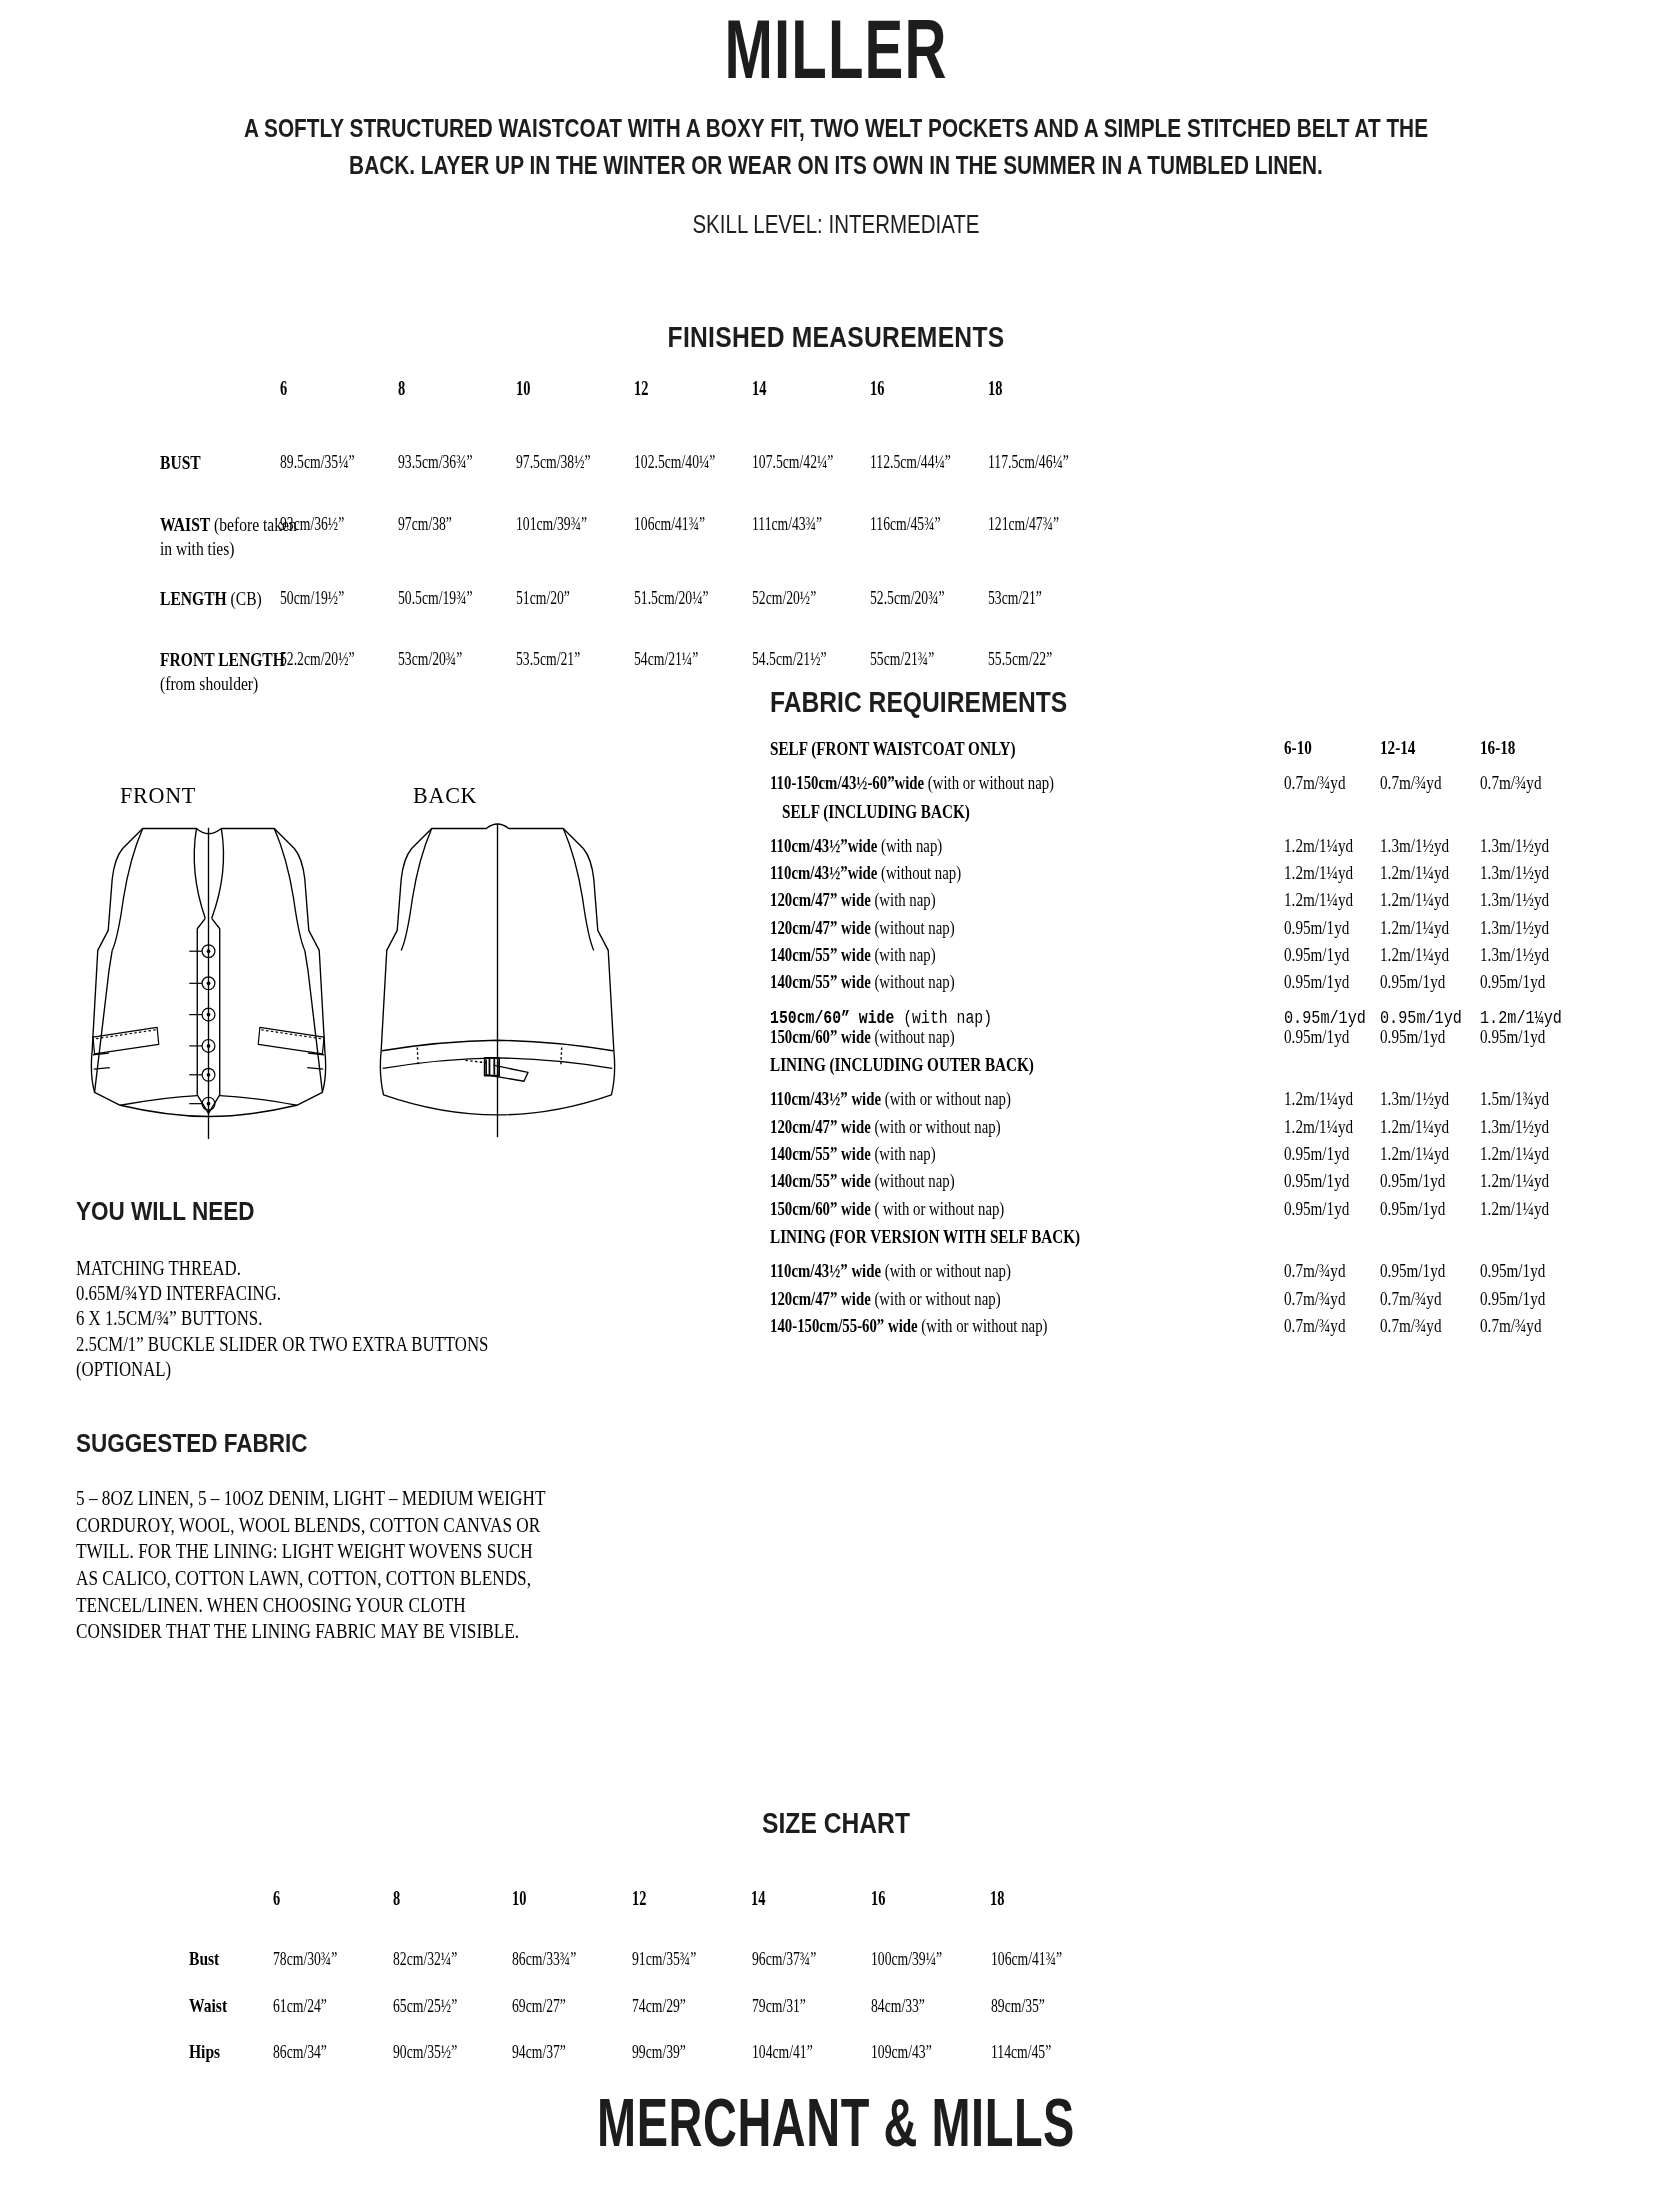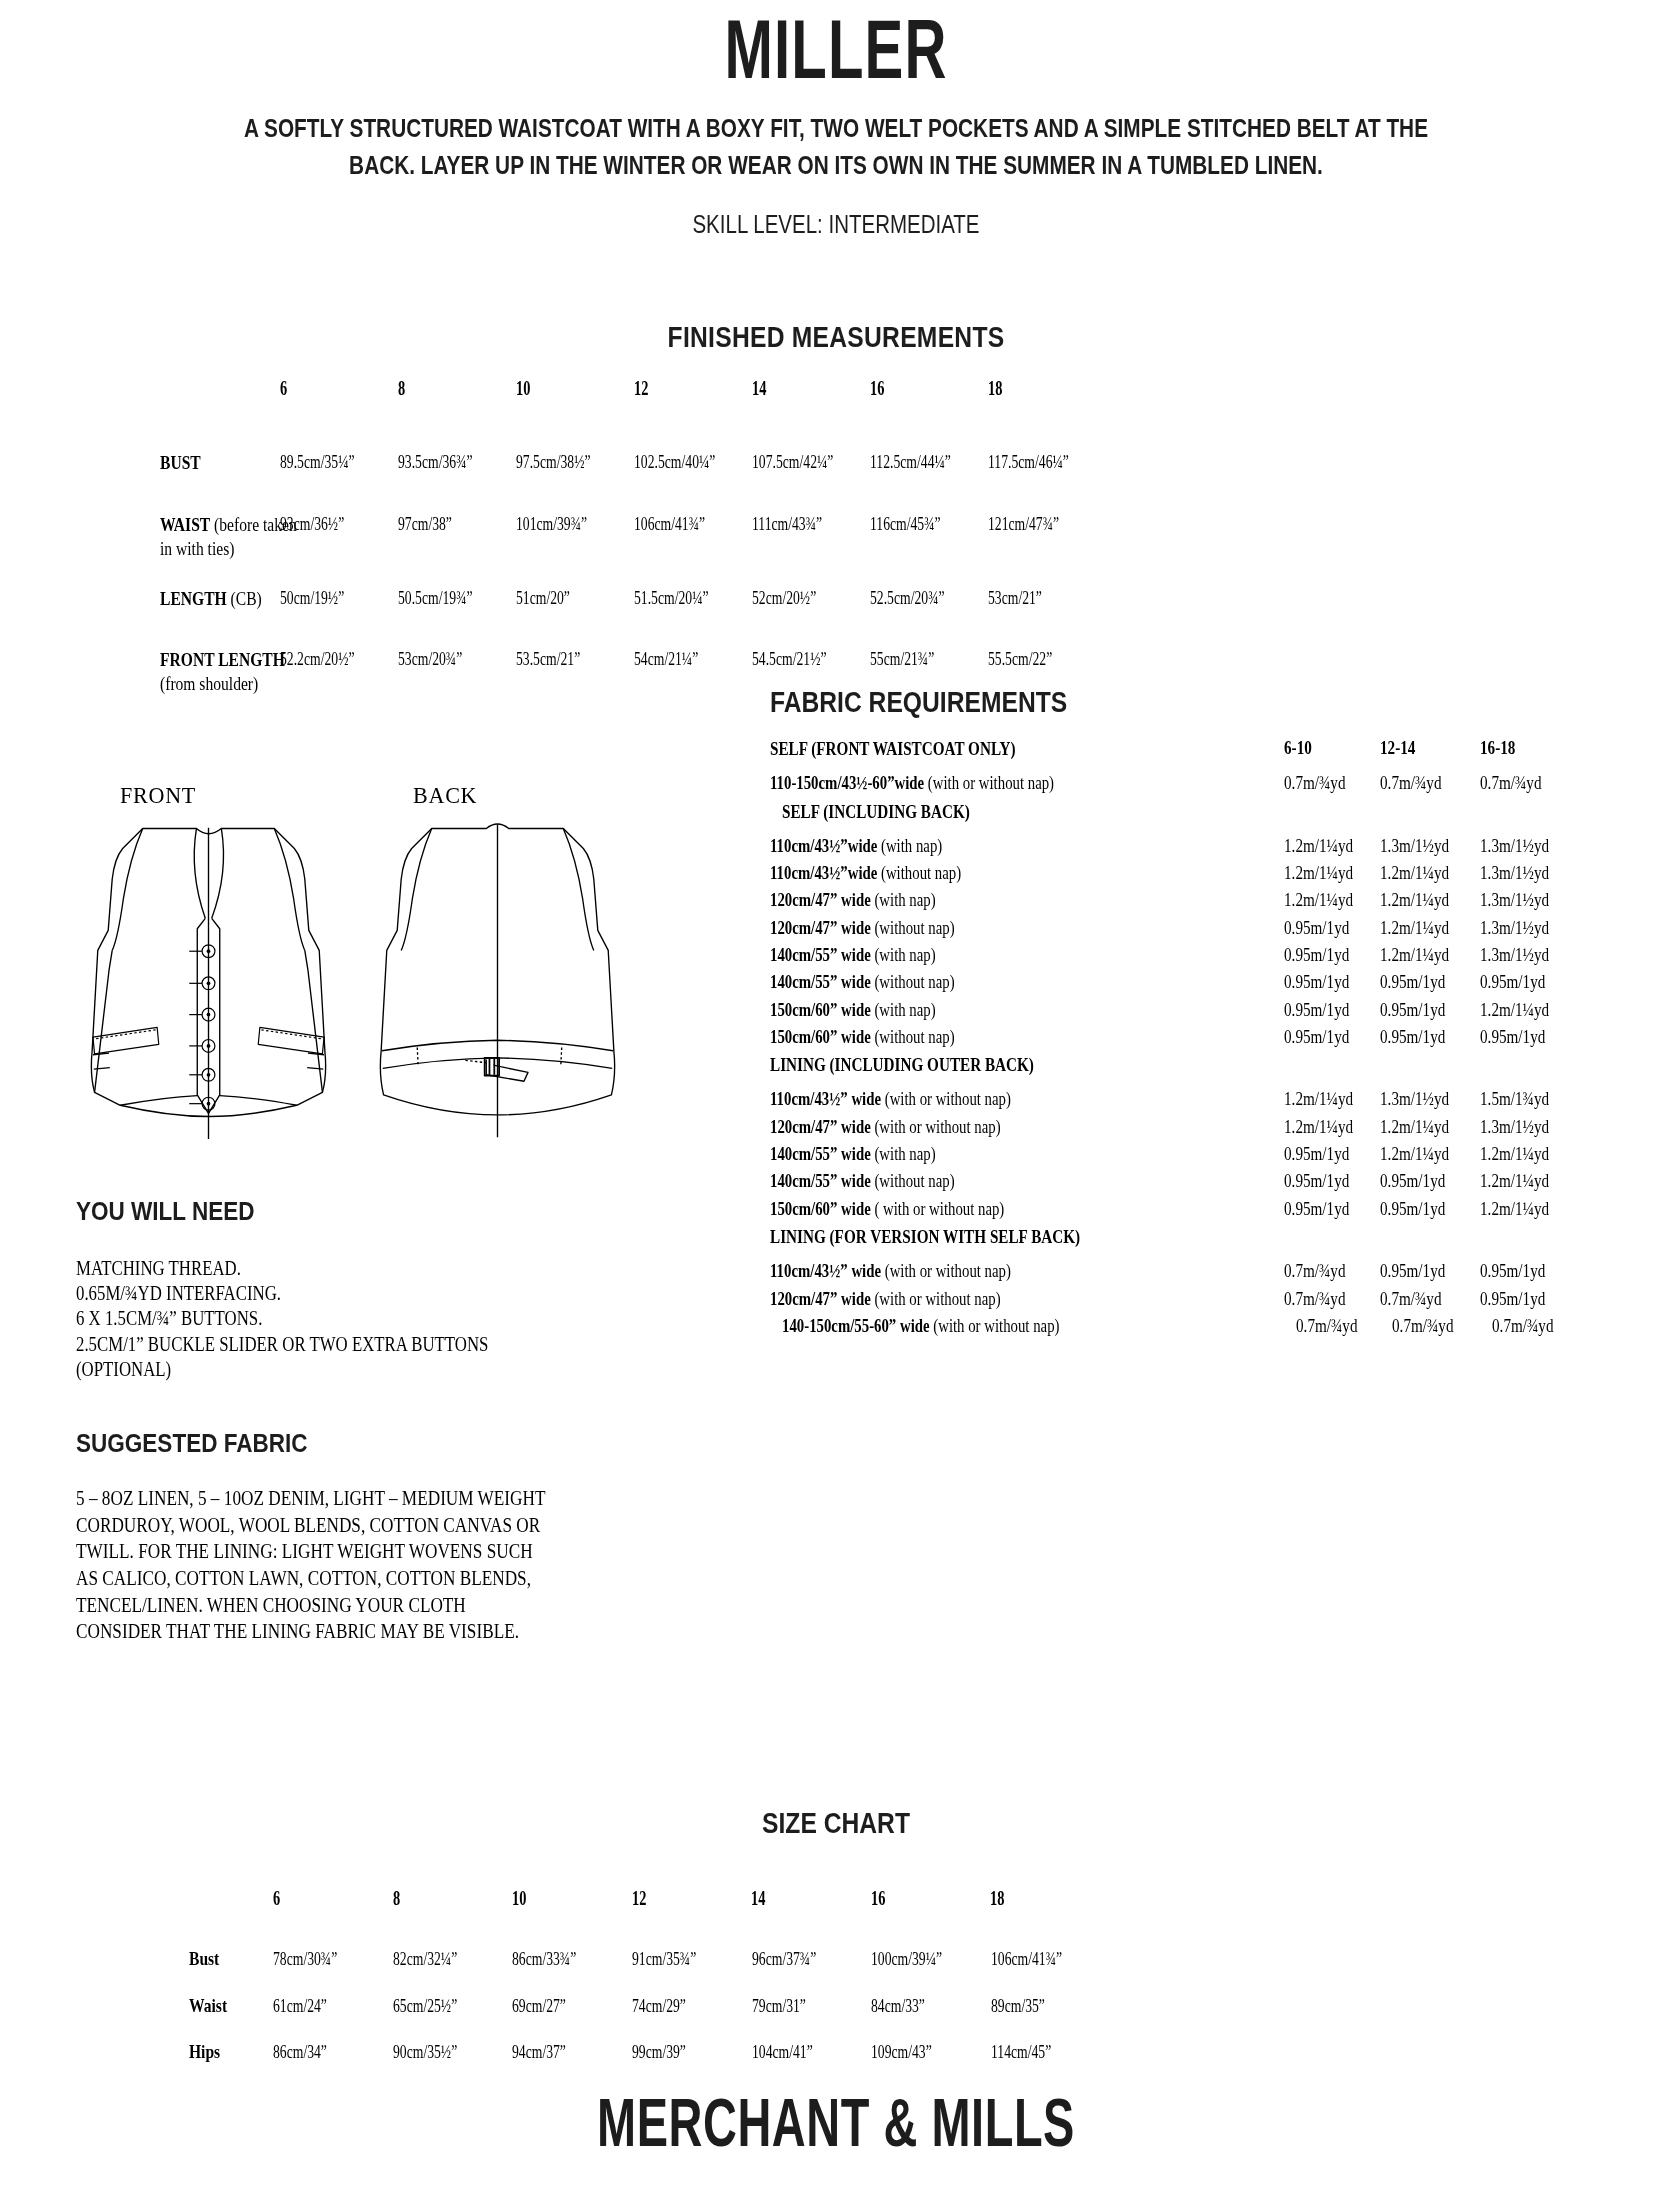--- a/index.html
+++ b/index.html
@@ -384,21 +384,21 @@
       <div class="fr-val" style="left: 514px;">0.95m/1yd</div>
       <div class="fr-val" style="left: 610px;">1.2m/1¼yd</div>
       <div class="fr-val" style="left: 710px;">1.3m/1½yd</div>
     </div>
     <div class="fr-row" style="position: absolute; left: 0px; top: 234px; width: 100%;">
       <div class="fr-label"><b>140cm/55” wide</b><span class="lite"> (without nap)</span></div>
       <div class="fr-val" style="left: 514px;">0.95m/1yd</div>
       <div class="fr-val" style="left: 610px;">0.95m/1yd</div>
       <div class="fr-val" style="left: 710px;">0.95m/1yd</div>
     </div>
-    <div class="fr-row" style="position: absolute; left: 0px; top: 262px; width: 100%;">
+    <div class="fr-row" style="position: absolute; left: 0px; top: 270px; width: 100%; font-family: Liberation Mono, monospace;">
       <div class="fr-label"><b>150cm/60” wide</b><span class="lite"> (with nap)</span></div>
       <div class="fr-val" style="left: 514px;">0.95m/1yd</div>
       <div class="fr-val" style="left: 610px;">0.95m/1yd</div>
       <div class="fr-val" style="left: 710px;">1.2m/1¼yd</div>
     </div>
     <div class="fr-row" style="position: absolute; left: 0px; top: 289px; width: 100%;">
       <div class="fr-label"><b>150cm/60” wide</b><span class="lite"> (without nap)</span></div>
       <div class="fr-val" style="left: 514px;">0.95m/1yd</div>
       <div class="fr-val" style="left: 610px;">0.95m/1yd</div>
       <div class="fr-val" style="left: 710px;">0.95m/1yd</div>
@@ -444,21 +444,21 @@
       <div class="fr-val" style="left: 514px;">0.7m/¾yd</div>
       <div class="fr-val" style="left: 610px;">0.95m/1yd</div>
       <div class="fr-val" style="left: 710px;">0.95m/1yd</div>
     </div>
     <div class="fr-row" style="position: absolute; left: 0px; top: 551px; width: 100%;">
       <div class="fr-label"><b>120cm/47” wide</b><span class="lite"> (with or without nap)</span></div>
       <div class="fr-val" style="left: 514px;">0.7m/¾yd</div>
       <div class="fr-val" style="left: 610px;">0.7m/¾yd</div>
       <div class="fr-val" style="left: 710px;">0.95m/1yd</div>
     </div>
-    <div class="fr-row" style="position: absolute; left: 12px; top: 578px; width: 100%;">
+    <div class="fr-row" style="position: absolute; left: 0px; top: 578px; width: 100%;">
       <div class="fr-label"><b>140-150cm/55-60” wide</b><span class="lite"> (with or without nap)</span></div>
       <div class="fr-val" style="left: 514px;">0.7m/¾yd</div>
       <div class="fr-val" style="left: 610px;">0.7m/¾yd</div>
       <div class="fr-val" style="left: 710px;">0.7m/¾yd</div>
     </div>
   </div>
 
 <div class="sec-head abs" id="need-head">YOU WILL NEED</div>
 <div id="need-body">MATCHING THREAD.
 0.65M/¾YD INTERFACING.

